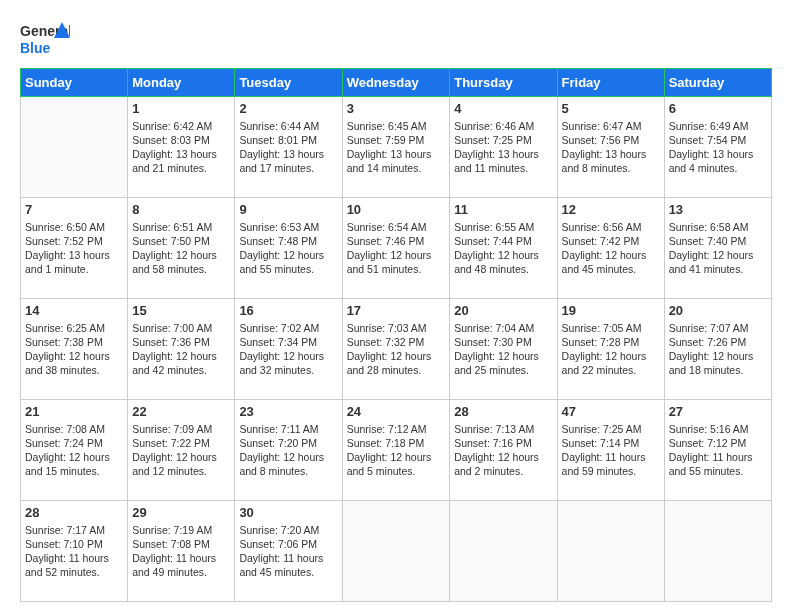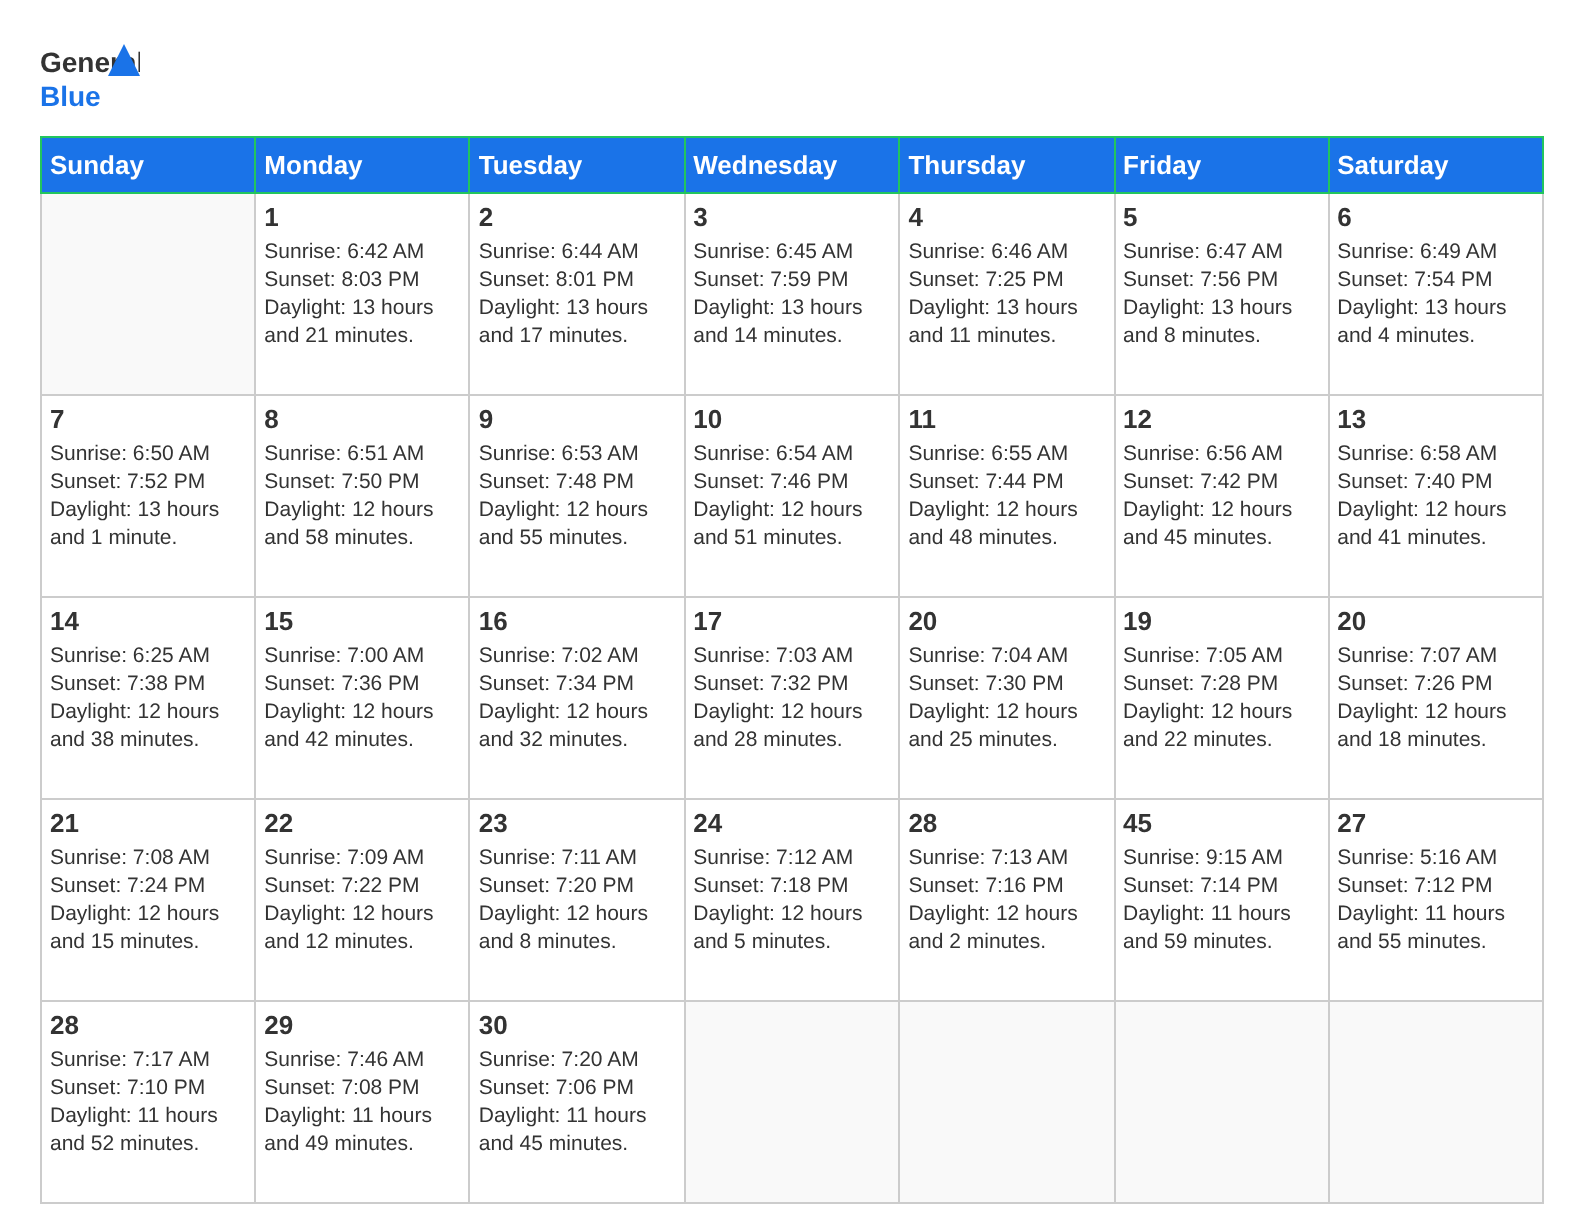--- a/index.html
+++ b/index.html
@@ -283,22 +283,22 @@
             <div>and 5 minutes.</div>
           </td>
           <td>
             <span class="day-number">28</span>
             <div>Sunrise: 7:13 AM</div>
             <div>Sunset: 7:16 PM</div>
             <div>Daylight: 12 hours</div>
             <div>and 2 minutes.</div>
           </td>
           <td>
-            <span class="day-number">45</span>
-            <div>Sunrise: 9:15 AM</div>
+            <span class="day-number">47</span>
+            <div>Sunrise: 7:25 AM</div>
             <div>Sunset: 7:14 PM</div>
             <div>Daylight: 11 hours</div>
             <div>and 59 minutes.</div>
           </td>
           <td>
             <span class="day-number">27</span>
             <div>Sunrise: 5:16 AM</div>
             <div>Sunset: 7:12 PM</div>
             <div>Daylight: 11 hours</div>
             <div>and 55 minutes.</div>
@@ -307,21 +307,21 @@
         <tr>
           <td>
             <span class="day-number">28</span>
             <div>Sunrise: 7:17 AM</div>
             <div>Sunset: 7:10 PM</div>
             <div>Daylight: 11 hours</div>
             <div>and 52 minutes.</div>
           </td>
           <td>
             <span class="day-number">29</span>
-            <div>Sunrise: 7:46 AM</div>
+            <div>Sunrise: 7:19 AM</div>
             <div>Sunset: 7:08 PM</div>
             <div>Daylight: 11 hours</div>
             <div>and 49 minutes.</div>
           </td>
           <td>
             <span class="day-number">30</span>
             <div>Sunrise: 7:20 AM</div>
             <div>Sunset: 7:06 PM</div>
             <div>Daylight: 11 hours</div>
             <div>and 45 minutes.</div>

